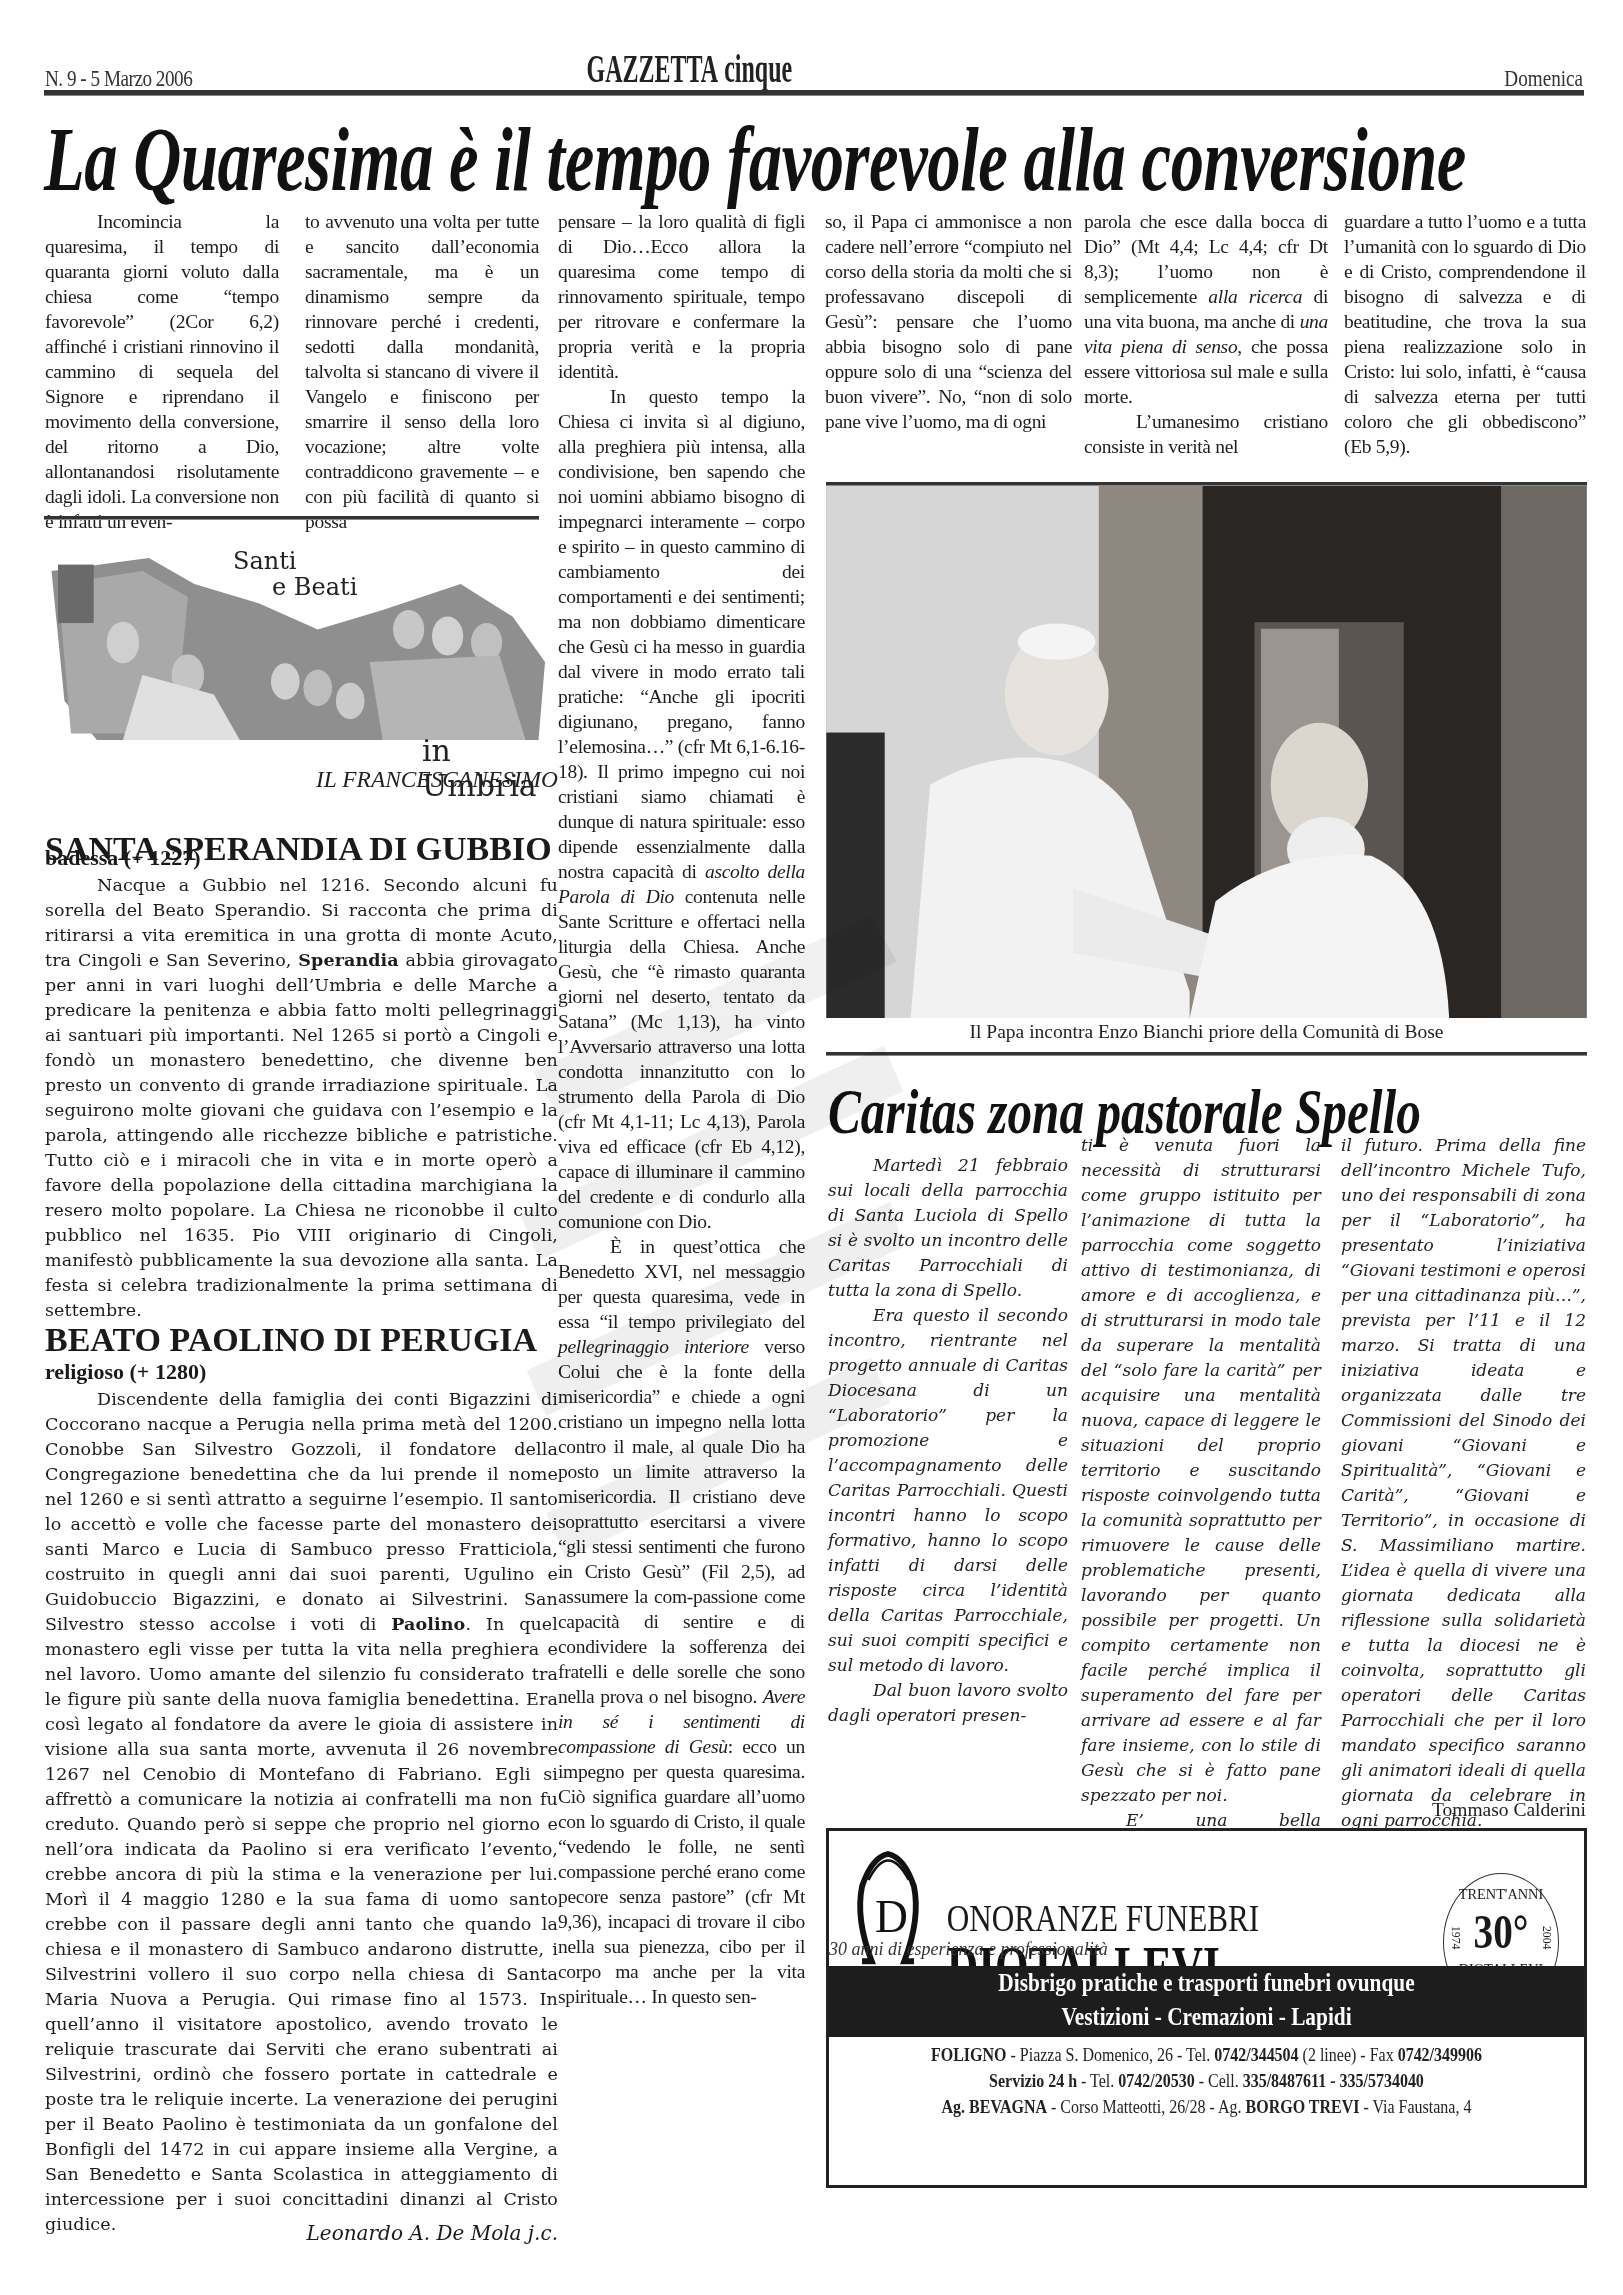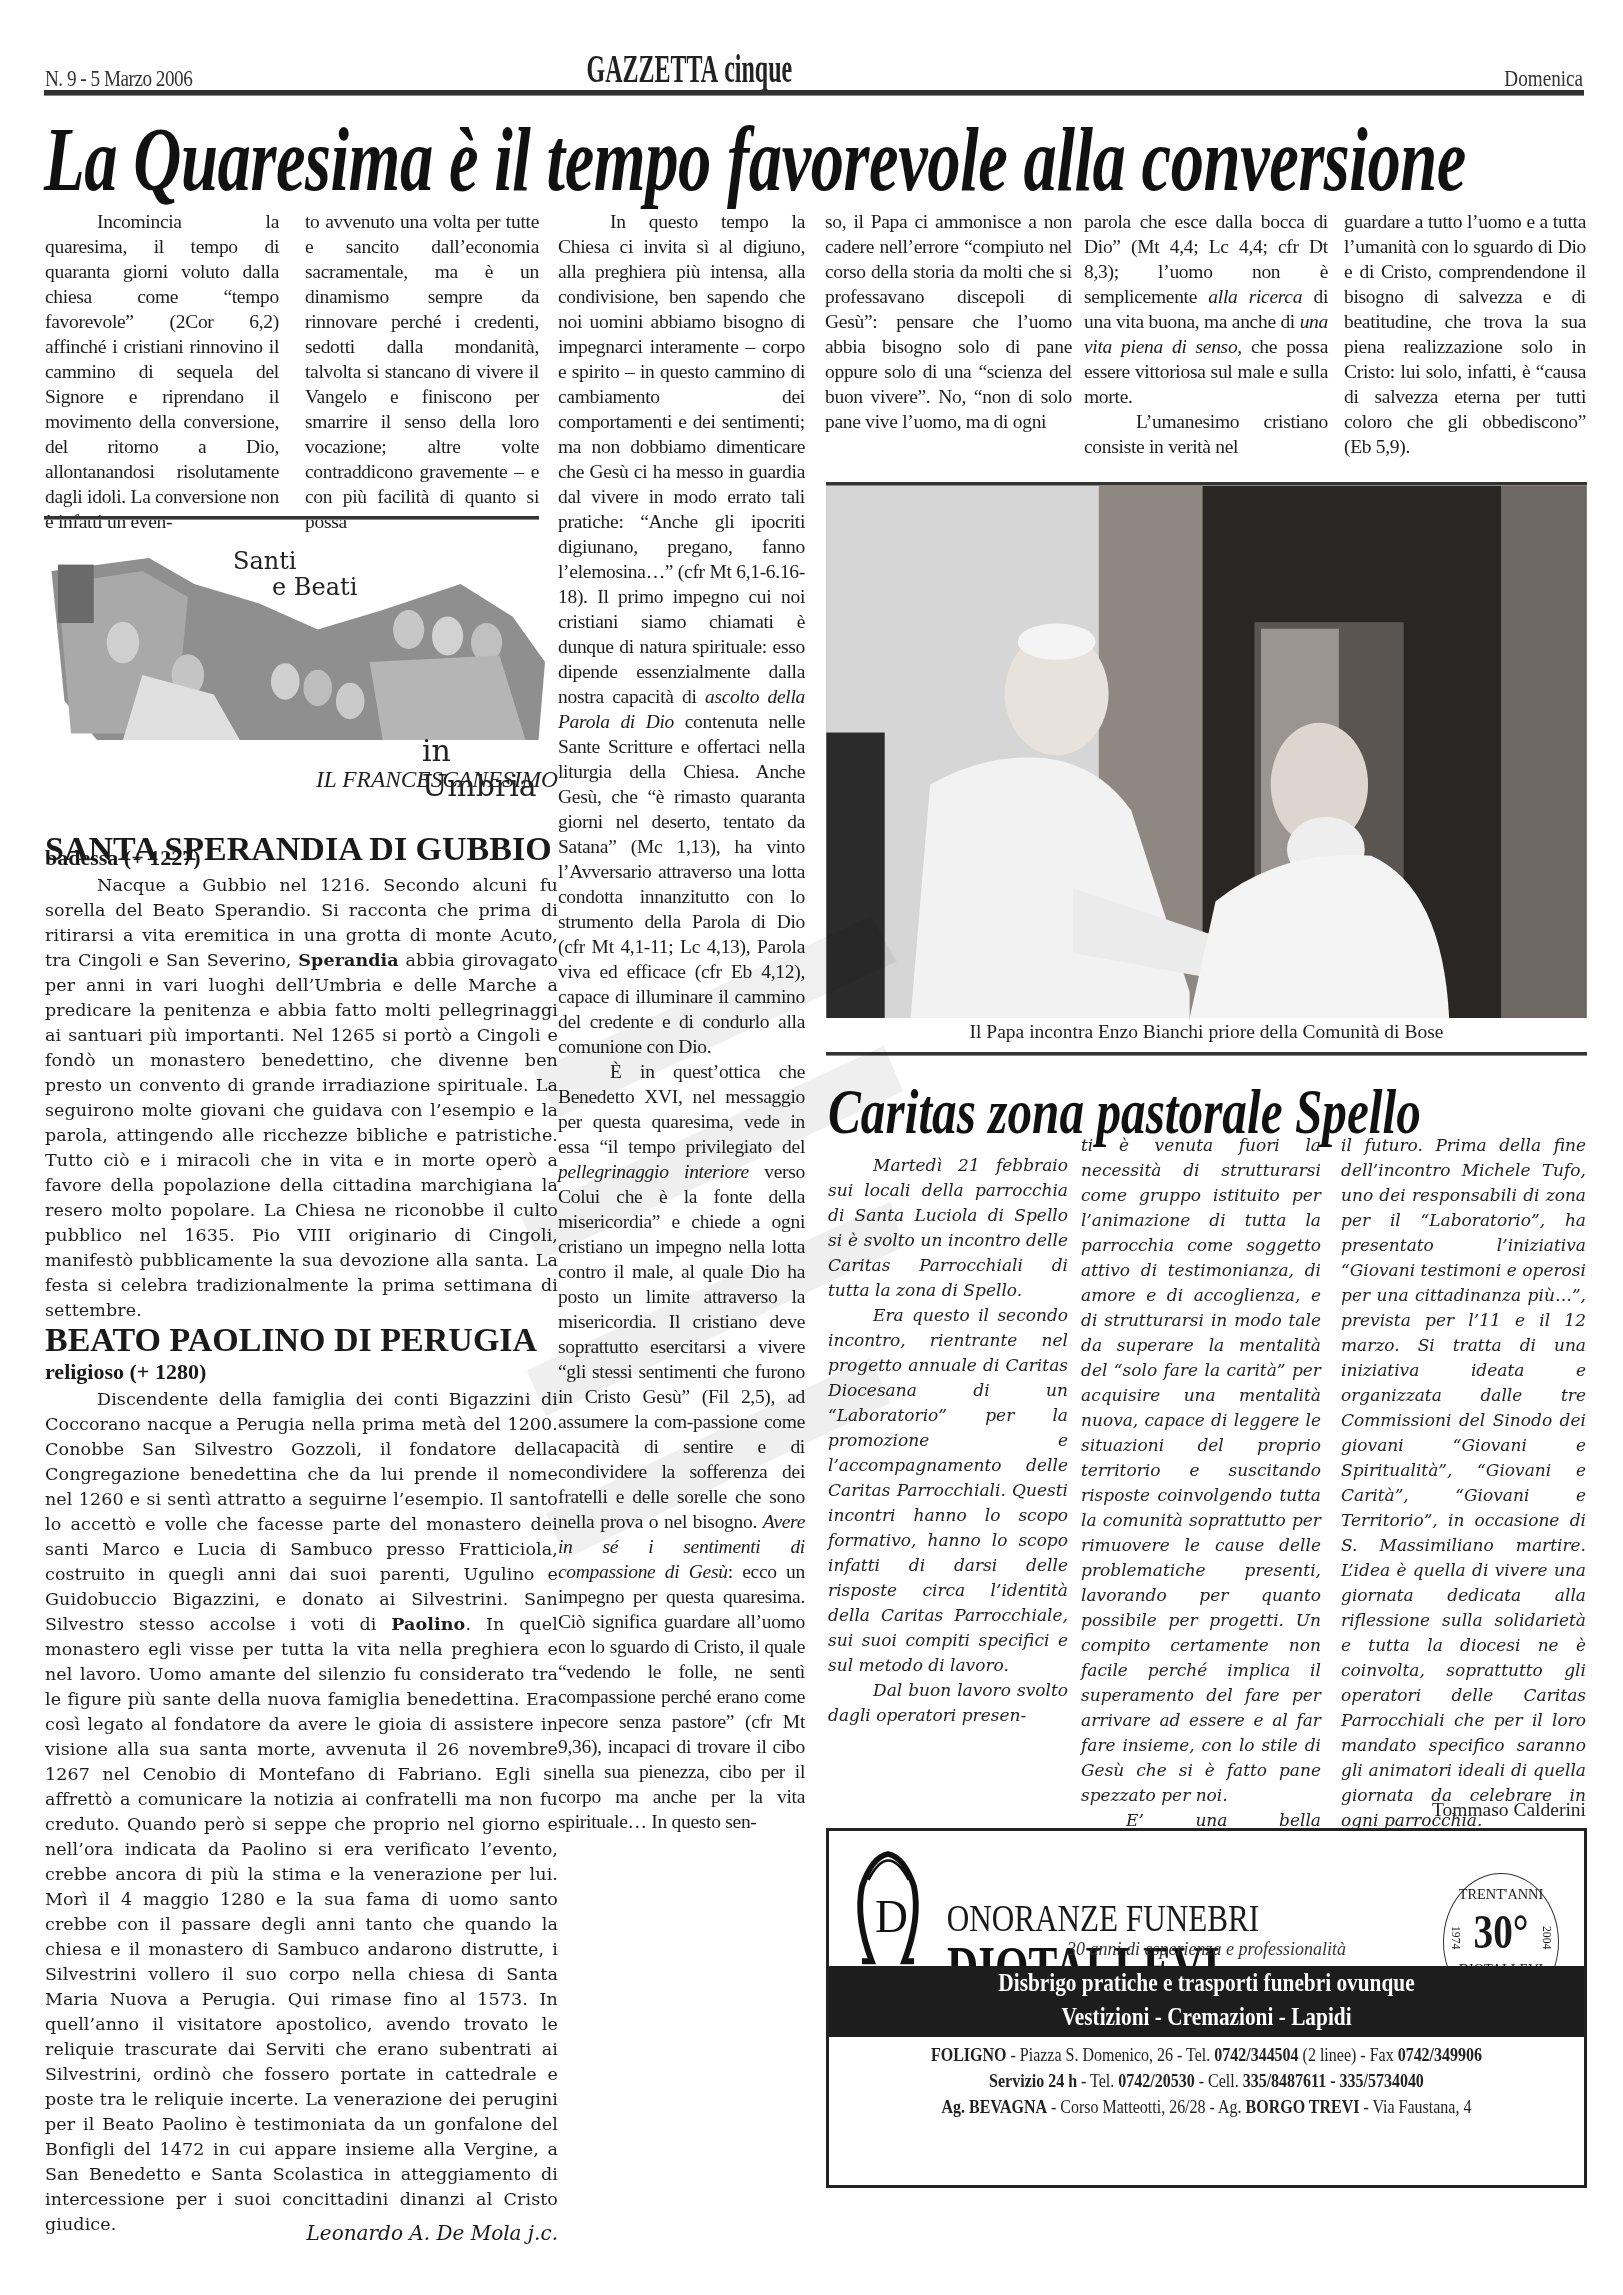--- a/index.html
+++ b/index.html
@@ -54,20 +54,21 @@
 
 <div class="abs col narrow" style="left:45px; top:209px; width:234px;">
   <p><span>Incomincia la quaresima, il tempo di quaranta giorni voluto dalla chiesa come “tempo favorevole” (2Cor 6,2) affinché i cristiani rinnovino il cammino di sequela del Signore e riprendano il movimento della conversione, del ritorno a Dio, allontanandosi risolutamente dagli idoli. La conversione non è infatti un even-</span></p>
 </div>
 <div class="abs col narrow" style="left:305px; top:209px; width:234px;">
   <p class="noindent">to avvenuto una volta per tutte e sancito dall’economia sacramentale, ma è un dinamismo sempre da rinnovare perché i credenti, sedotti dalla mondanità, talvolta si stancano di vivere il Vangelo e finiscono per smarrire il senso della loro vocazione; altre volte contraddicono gravemente – e con più facilità di quanto si possa</p>
 </div>
 <div class="abs rule" style="top:516px; width:495px; height:3.2px;"></div>
 
 <div class="abs col narrow" style="left:558px; top:209px; width:247px;">
+  <p class="noindent">pensare – la loro qualità di figli di Dio…Ecco allora la quaresima come tempo di rinnovamento spirituale, tempo per ritrovare e confermare la propria verità e la propria identità.</p>
   <p><span>In questo tempo la Chiesa ci invita sì al digiuno, alla preghiera più intensa, alla condivisione, ben sapendo che noi uomini abbiamo bisogno di impegnarci interamente – corpo e spirito – in questo cammino di cambiamento dei comportamenti e dei sentimenti; ma non dobbiamo dimenticare che Gesù ci ha messo in guardia dal vivere in modo errato tali pratiche: “Anche gli ipocriti digiunano, pregano, fanno l’elemosina…” (cfr Mt 6,1-6.16-18). Il primo impegno cui noi cristiani siamo chiamati è dunque di natura spirituale: esso dipende essenzialmente dalla nostra capacità di</span> <i>ascolto della Parola di Dio</i> <span>contenuta nelle Sante Scritture e offertaci nella liturgia della Chiesa. Anche Gesù, che “è rimasto quaranta giorni nel deserto, tentato da Satana” (Mc 1,13), ha vinto l’Avversario attraverso una lotta condotta innanzitutto con lo strumento della Parola di Dio (cfr Mt 4,1-11; Lc 4,13), Parola viva ed efficace (cfr Eb 4,12), capace di illuminare il cammino del credente e di condurlo alla comunione con Dio.</span></p>
   <p><span>È in quest’ottica che Benedetto XVI, nel messaggio per questa quaresima, vede in essa “il tempo privilegiato del</span> <i>pellegrinaggio interiore</i> <span>verso Colui che è la fonte della misericordia” e chiede a ogni cristiano un impegno nella lotta contro il male, al quale Dio ha posto un limite attraverso la misericordia. Il cristiano deve soprattutto esercitarsi a vivere “gli stessi sentimenti che furono in Cristo Gesù” (Fil 2,5), ad assumere la com-passione come capacità di sentire e di condividere la sofferenza dei fratelli e delle sorelle che sono nella prova o nel bisogno.</span> <i>Avere in sé i sentimenti di compassione di Gesù</i><span>: ecco un impegno per questa quaresima. Ciò significa guardare all’uomo con lo sguardo di Cristo, il quale “vedendo le folle, ne sentì compassione perché erano come pecore senza pastore” (cfr Mt 9,36), incapaci di trovare il cibo nella sua pienezza, cibo per il corpo ma anche per la vita spirituale… In questo sen-</span></p>
 </div>
 
 <div class="abs col narrow" style="left:825px; top:209px; width:247px;">
   <p class="noindent">so, il Papa ci ammonisce a non cadere nell’errore “compiuto nel corso della storia da molti che si professavano discepoli di Gesù”: pensare che l’uomo abbia bisogno solo di pane oppure solo di una “scienza del buon vivere”. No, “non di solo pane vive l’uomo, ma di ogni</p>
 </div>
 <div class="abs col narrow" style="left:1084px; top:209px; width:244px;">
   <p class="noindent"><span>parola che esce dalla bocca di Dio” (Mt 4,4; Lc 4,4; cfr Dt 8,3); l’uomo non è semplicemente</span> <i>alla ricerca</i> <span>di una vita buona, ma anche di</span> <i>una vita piena di senso</i><span>, che possa essere vittoriosa sul male e sulla morte.</span></p>
   <p>L’umanesimo cristiano consiste in verità nel</p>
@@ -165,21 +166,21 @@
     <div class="abs" style="left:114px; top:65px; width:390px; text-align:center; font-size:38px; color:#1a1a1a; transform:scaleX(0.82); transform-origin:left;">ONORANZE FUNEBRI</div>
     <div class="abs" style="left:114px; top:104px; width:390px; text-align:center; font-size:60px; font-weight:bold; color:#111; transform:scaleX(0.72); transform-origin:left; line-height:65px;">DIOTALLEVI</div>
     <div class="abs" style="left:614px; top:42px; width:114px; height:136px; border:1.9px solid #333; border-radius:50%; text-align:center;">
       <div style="font-size:14.3px; margin-top:11.7px;">TRENT'ANNI</div>
       <div style="font-size:49px; font-weight:bold; line-height:58px; transform:scaleX(0.8);">30°</div>
       <div style="font-size:14.3px;">DIOTALLEVI</div>
       <div class="abs" style="left:5.2px; top:52px; font-size:11.7px; writing-mode:vertical-rl;">1974</div>
       <div class="abs" style="right:5.2px; top:52px; font-size:11.7px; writing-mode:vertical-rl;">2004</div>
     </div>
   </div>
-  <div class="abs" style="left:0; top:133px; width:100%; text-align:center; font-size:18px; font-style:italic; color:#333; transform:translateY(-25px);">30 anni di esperienza e professionalità</div>
+  <div class="abs" style="left:0; top:133px; width:100%; text-align:left; font-size:18px; font-style:italic; color:#333; transform:translateY(-25px);">30 anni di esperienza e professionalità</div>
   <div class="ad-band">
     <div>Disbrigo pratiche e trasporti funebri ovunque</div>
     <div>Vestizioni - Cremazioni - Lapidi</div>
   </div>
   <div class="ad-bottom">
     <div><b>FOLIGNO</b><span> - Piazza S. Domenico, 26 - Tel. </span><b>0742/344504</b><span> (2 linee) - Fax </span><b>0742/349906</b></div>
     <div><b>Servizio 24 h</b><span> - Tel. </span><b>0742/20530</b><span> - Cell. </span><b>335/8487611 - 335/5734040</b></div>
     <div><b>Ag. BEVAGNA</b><span> - Corso Matteotti, 26/28 - Ag. </span><b>BORGO TREVI</b><span> - Via Faustana, 4</span></div>
   </div>
 </div>

